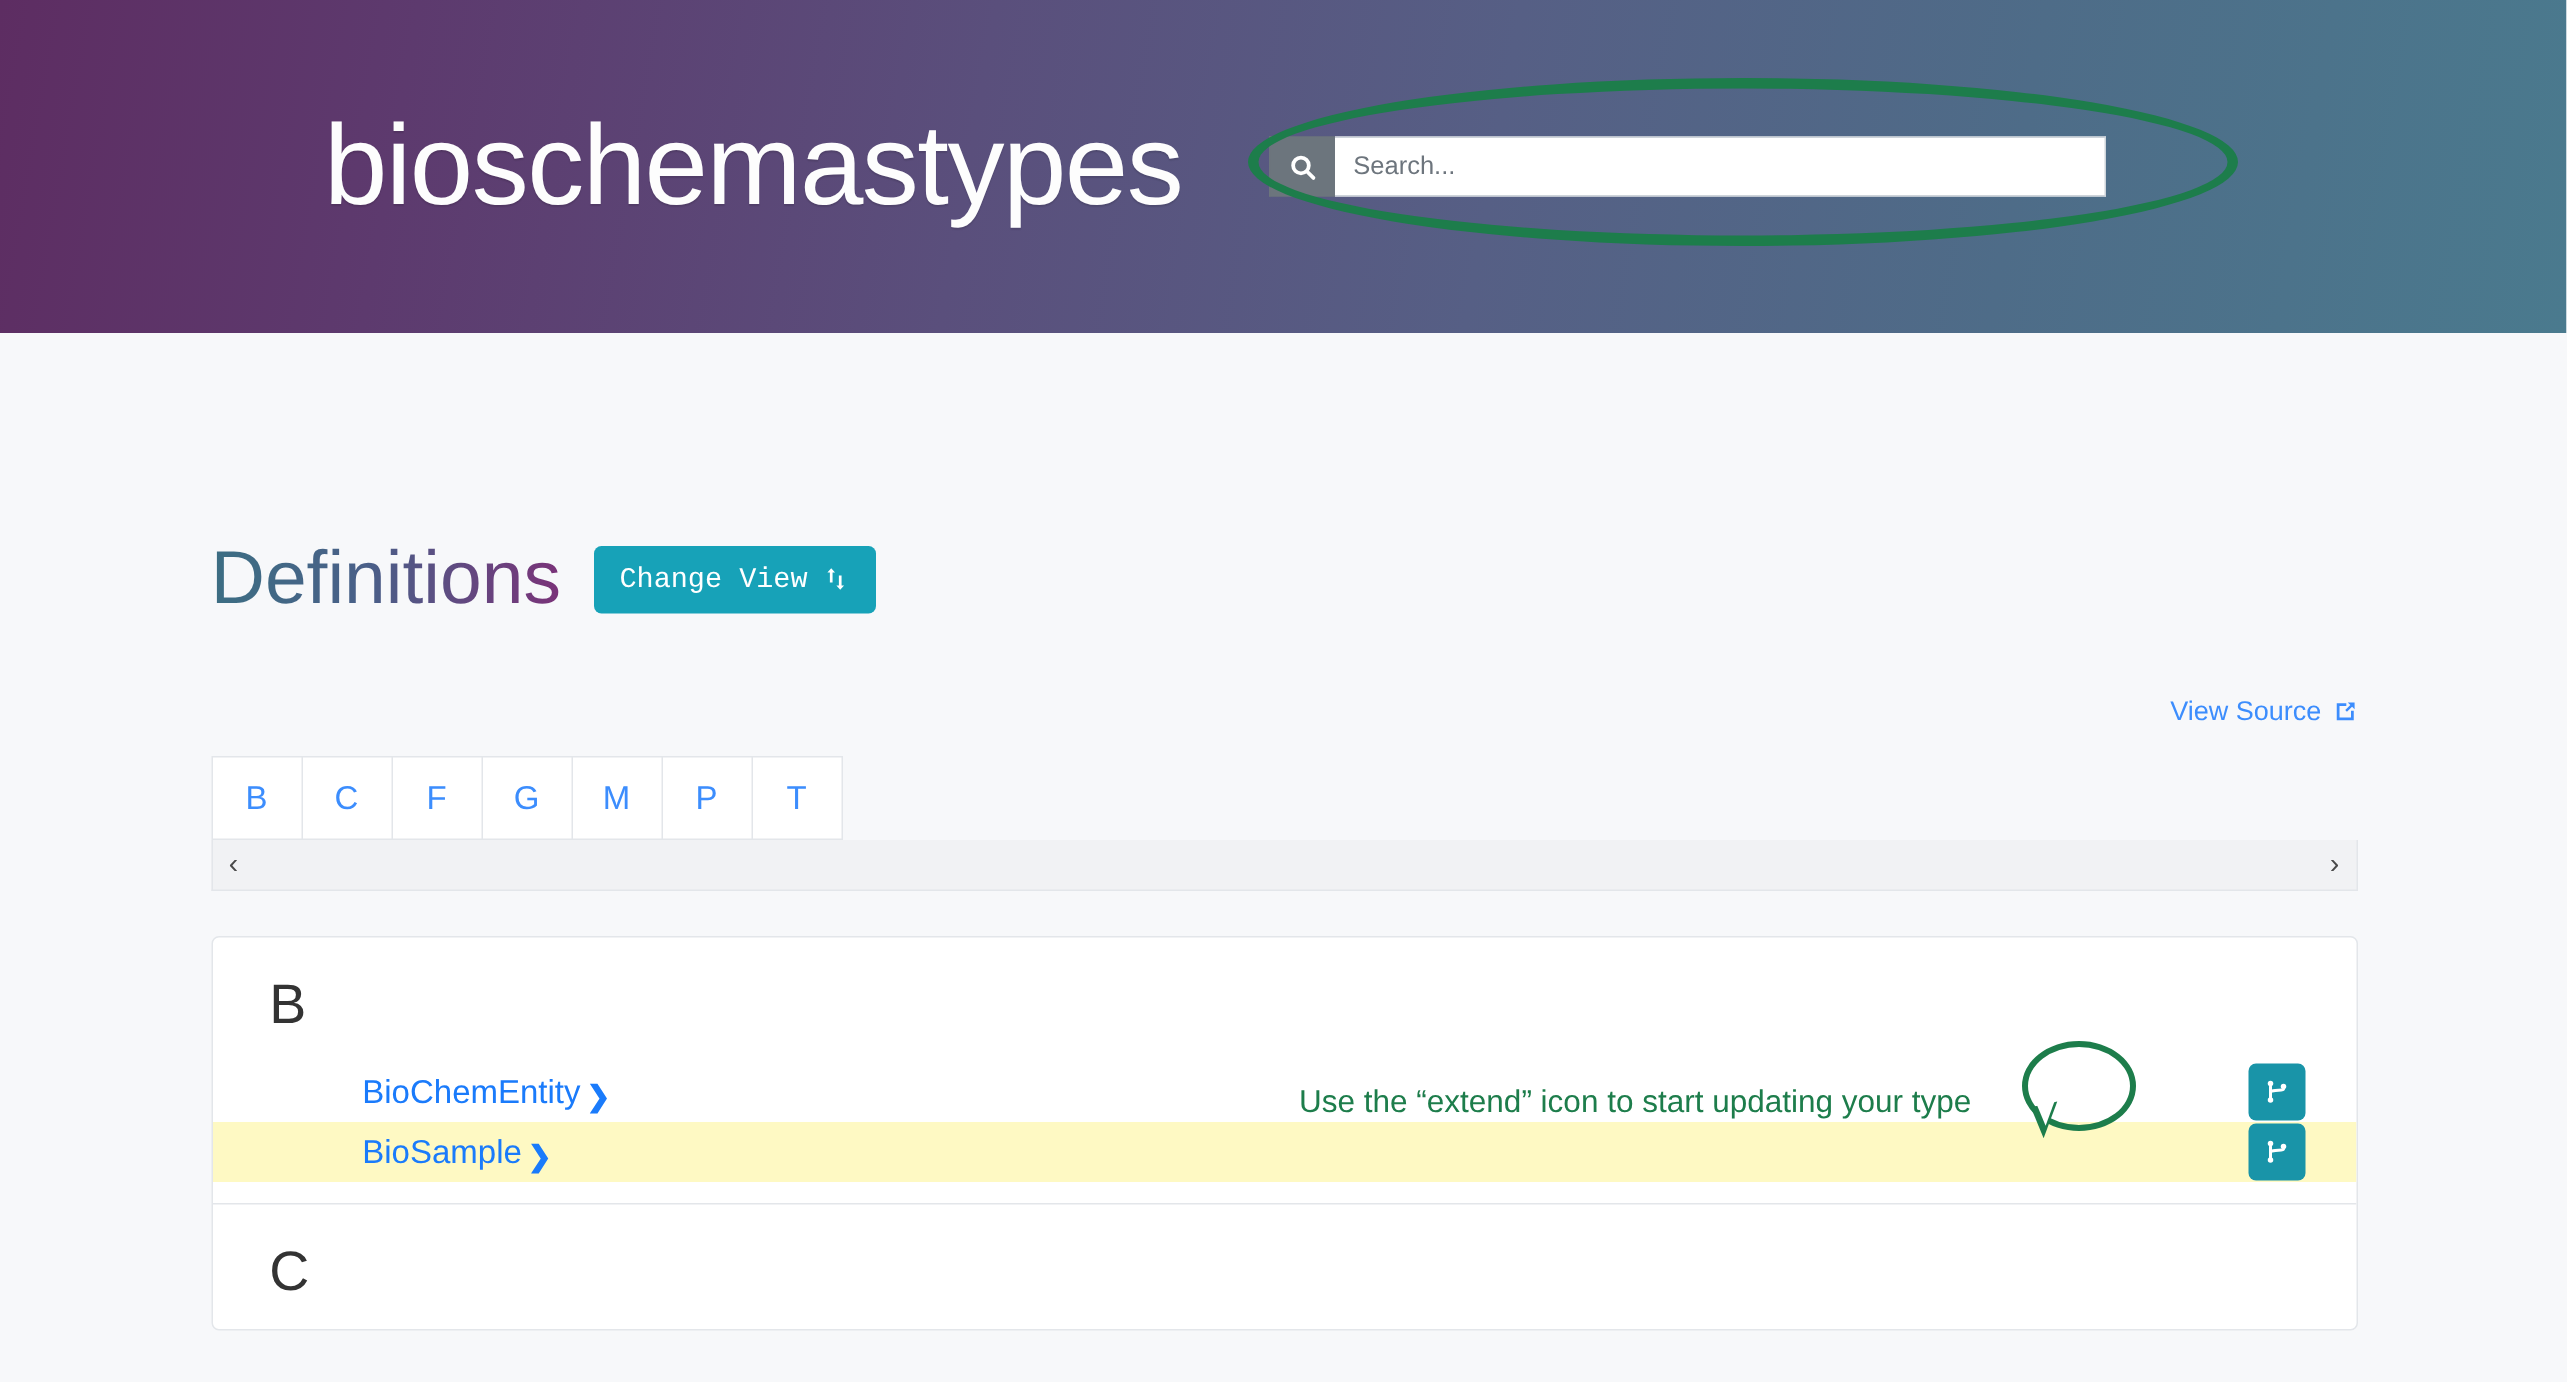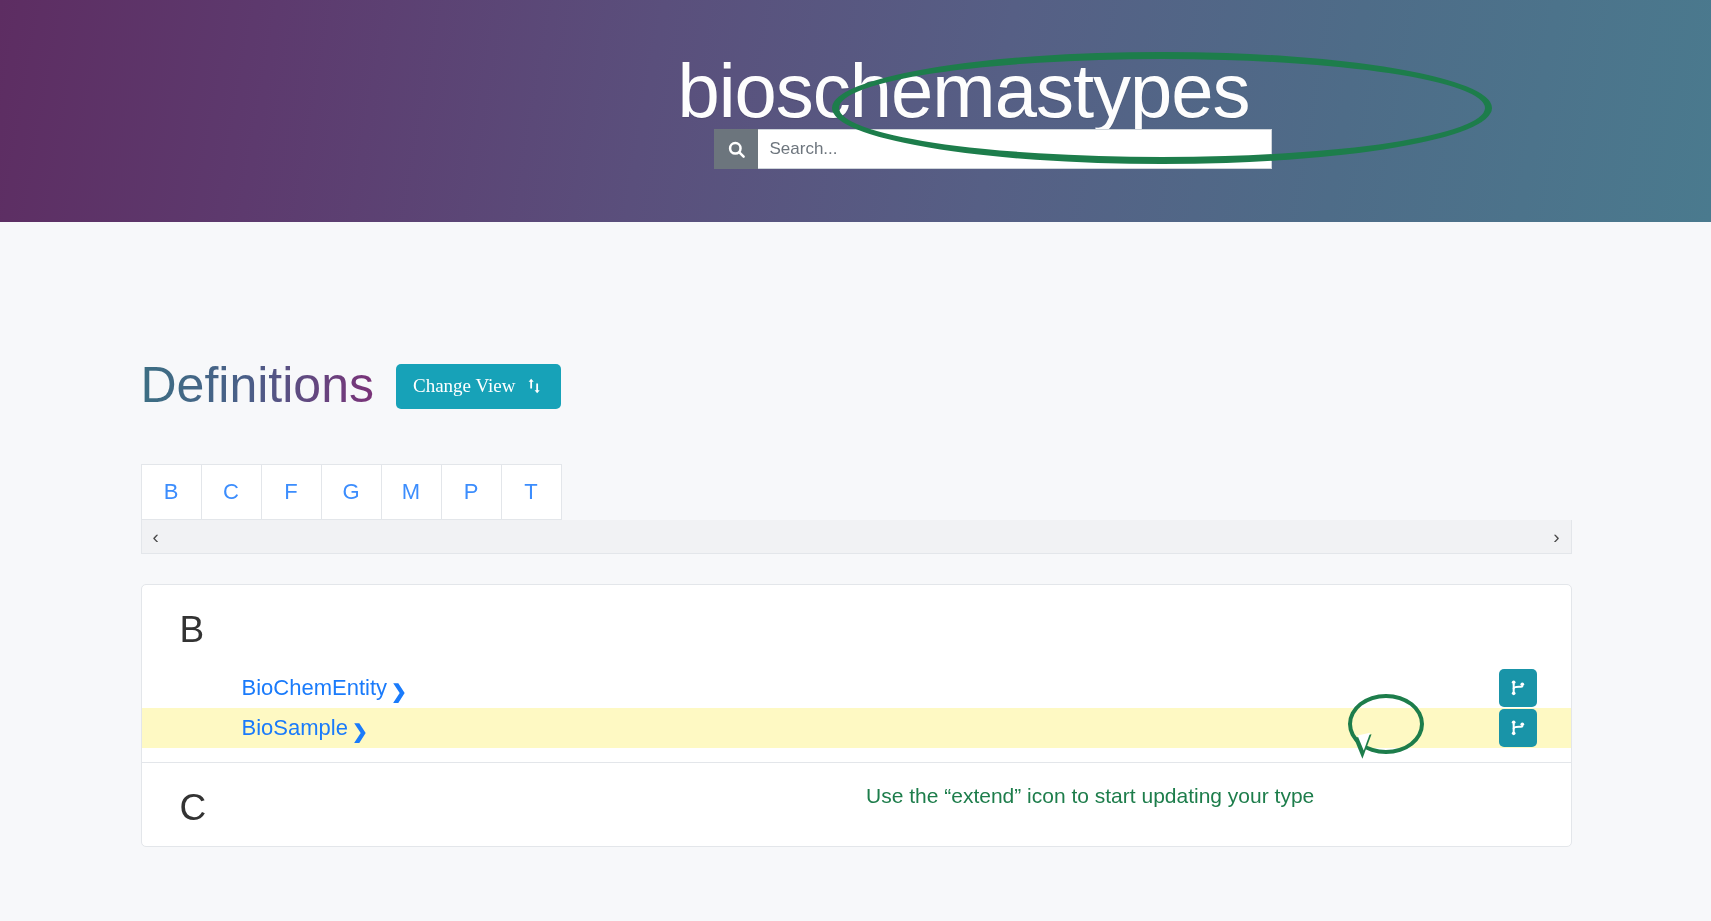--- a/index.html
+++ b/index.html
@@ -22,21 +22,20 @@
     height: 222px;
     background: linear-gradient(100deg, #5d2d62 0%, #5d3a6e 16%, #5a4f7c 38%, #565f85 58%, #4e6c88 78%, #4a7a8e 100%);
     display: flex;
     align-items: center;
   }
   .banner-inner {
     display: flex;
     align-items: center;
     width: 100%;
     padding-left: 216px;
-    flex-direction: column;
   }
   .site-title {
     color: #fdfdfd;
     font-size: 76px;
     font-weight: 400;
     letter-spacing: -1px;
     line-height: 1;
     white-space: nowrap;
     text-shadow: 0 1px 1px rgba(0,0,0,.12);
   }
@@ -120,21 +119,21 @@
     color: transparent;
     -webkit-text-fill-color: transparent;
     white-space: nowrap;
     text-align: right;
   }
   .change-view-btn {
     background: #17a2b8;
     color: #ffffff;
     border: none;
     border-radius: 5px;
-    font-family: Liberation Serif, serif;
+    font-family: Liberation Mono, monospace;
     font-size: 19px;
     padding: 11px 17px 12px 17px;
     display: inline-flex;
     align-items: center;
     gap: 9px;
     cursor: pointer;
     white-space: nowrap;
     margin-top: 4px;
   }
   .change-view-btn svg { display:block; }
@@ -295,21 +294,21 @@
     top: 40px;
     width: 0; height: 0;
     border-left: 3px solid transparent;
     border-right: 10px solid transparent;
     border-top: 16px solid #ffffff;
     transform: rotate(-12deg);
   }
   .ann-text {
     position: absolute;
     left: 866px;
-    top: 784px;
+    top: 723px;
     color: #1d7d4b;
     font-size: 21px;
     white-space: nowrap;
     z-index: 50;
     pointer-events: none;
   }
 </style>
 </head>
 <body>
 
@@ -343,20 +342,31 @@
         <span>Change View</span>
         <span>
           <svg width="20" height="18" viewBox="0 0 24 24" fill="#ffffff">
             <path d="M8.2 2.4 L11.6 6.2 L9.4 6.2 L9.4 15.2 L7 15.2 L7 6.2 L4.8 6.2 Z"></path>
             <path d="M16.2 21.6 L12.8 17.8 L15 17.8 L15 8.8 L17.4 8.8 L17.4 17.8 L19.6 17.8 Z"></path>
           </svg>
         </span>
       </button>
     </div>
 
+    <div class="view-source-row">
+      <a class="view-source-link">
+        <span>View Source</span>
+        <span>
+          <svg width="17" height="17" viewBox="0 0 24 24" fill="#3c8dfd">
+            <path d="M4 4 L13 4 L13 6.6 L6.6 6.6 L6.6 17.4 L17.4 17.4 L17.4 11 L20 11 L20 20 L4 20 Z"></path>
+            <path d="M14.4 3.2 L20.8 3.2 L20.8 9.6 L18.4 7.2 L13.6 12 L12 10.4 L16.8 5.6 Z"></path>
+          </svg>
+        </span>
+      </a>
+    </div>
 
     <div class="letter-nav">
       <div class="letter-tabs">
         <div class="letter-tab">B</div>
         <div class="letter-tab">C</div>
         <div class="letter-tab">F</div>
         <div class="letter-tab">G</div>
         <div class="letter-tab">M</div>
         <div class="letter-tab">P</div>
         <div class="letter-tab">T</div>

